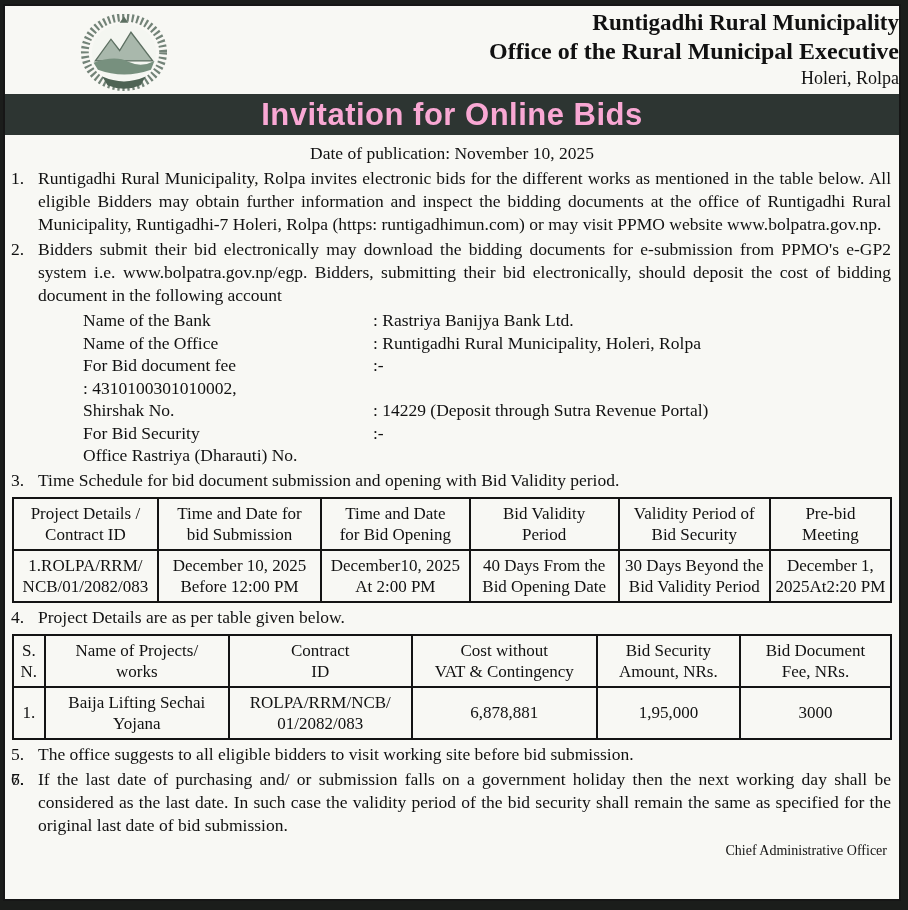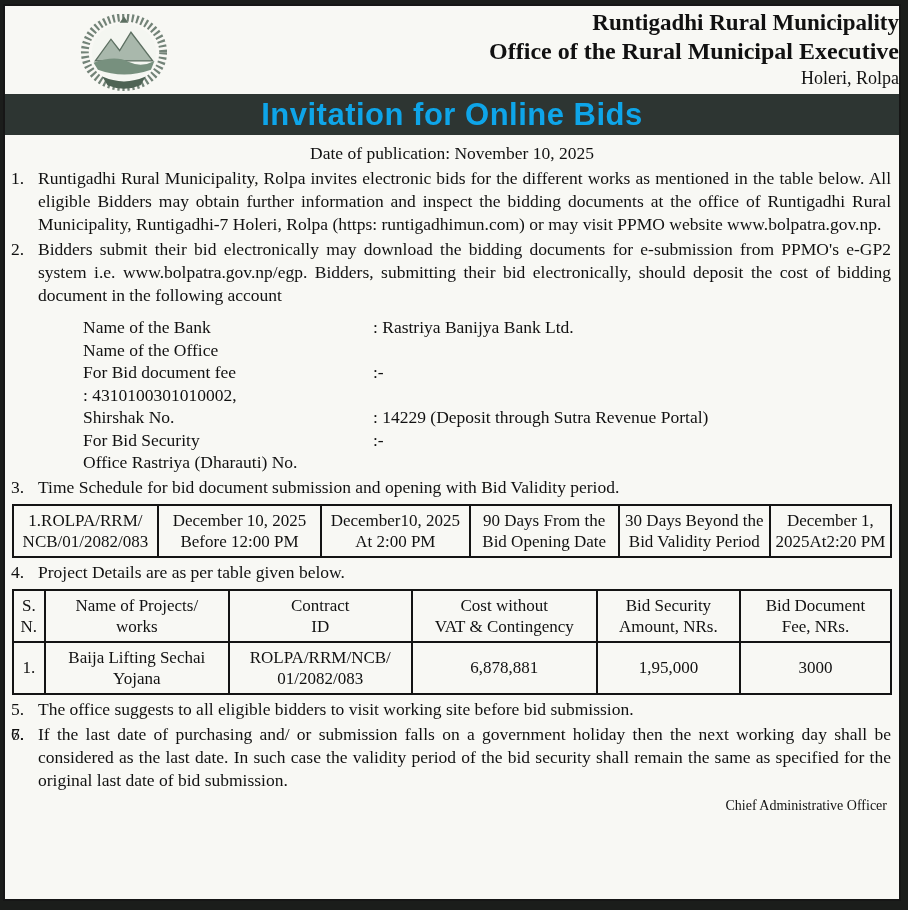--- a/index.html
+++ b/index.html
@@ -21,40 +21,40 @@
   
   .header { position: relative; text-align: right; padding-top: 3px; }
   .emblem { position: absolute; left: 70px; top: 8px; width: 98px; height: 80px; }
   .h-municipality { font-size: 23px; font-weight: bold; line-height: 27px; }
   .h-office { font-size: 24px; font-weight: bold; line-height: 30px; }
   .h-location { font-size: 18px; line-height: 23px; margin-top: 1px; }
   
   .banner {
     margin: 4px -2px 8px -2px;
     background: #2d3532;
-    color: #0ea5e9;
+    color: #f9a8d4;
     text-align: center;
     font-family: "Liberation Sans", sans-serif;
     font-weight: bold;
     font-size: 31px;
     height: 41px; line-height: 41px;
     letter-spacing: 0.5px;
   }
   .pub-line { text-align: center; font-size: 17.5px; line-height: 21px; margin: 5px 8px 3px; }
   
   .item {
     position: relative;
     padding-left: 33px; padding-right: 8px;
     font-size: 17.5px; line-height: 23px;
     text-align: justify;
     margin-top: 2px;
   }
   .item > .num { position: absolute; left: 6px; top: 0; }
   
-  .acct { margin-left: 78px; margin-top: 9px; font-size: 17.5px; line-height: 22.5px; }
+  .acct { margin-left: 78px; margin-top: 2px; font-size: 17.5px; line-height: 22.5px; }
   .acct-row { display: flex; }
   .acct-label { width: 290px; flex: none; }
   .acct-value { flex: 1; }
   
   table.tbl {
     border-collapse: collapse;
     margin: 5px 7px 3px;
     width: calc(100% - 14px);
     table-layout: fixed;
   }
@@ -104,20 +104,21 @@
     <span>Bidders submit their bid electronically may download the bidding documents for e-submission from PPMO's e-GP2 system i.e. www.bolpatra.gov.np/egp. Bidders, submitting their bid electronically, should deposit the cost of bidding document in the following account</span>
   </div>
 
   <div class="acct">
     <div class="acct-row">
       <span class="acct-label">Name of the Bank</span>
       <span class="acct-value">: Rastriya Banijya Bank Ltd.</span>
     </div>
     <div class="acct-row">
       <span class="acct-label">Name of the Office</span>
+      <span class="acct-value">: Runtigadhi Rural Municipality, Holeri, Rolpa</span>
     </div>
     <div class="acct-row">
       <span class="acct-label">For Bid document fee</span>
       <span class="acct-value">:-</span>
     </div>
     <div class="acct-row">
       <span class="acct-value">: 4310100301010002,</span>
     </div>
     <div class="acct-row">
       <span class="acct-label">Shirshak No.</span>
@@ -140,28 +141,42 @@
   <table class="tbl">
     <colgroup>
       <col style="width:16.5%">
         <col style="width:18.6%">
         <col style="width:16.9%">
       <col style="width:17.0%">
         <col style="width:17.2%">
         <col style="width:13.8%">
     </colgroup>
     <tbody>
+        <tr>
+      <th>Project Details /
+Contract ID</th>
+      <th>Time and Date for
+bid Submission</th>
+      <th>Time and Date
+for Bid Opening</th>
+      <th>Bid Validity
+Period</th>
+      <th>Validity Period of
+Bid Security</th>
+      <th>Pre-bid
+Meeting</th>
+    </tr>
     <tr>
       <td>1.ROLPA/RRM/
 NCB/01/2082/083</td>
       <td>December 10, 2025
 Before 12:00 PM</td>
       <td>December10, 2025
 At 2:00 PM</td>
-      <td>90 Days From the
+      <td>40 Days From the
 Bid Opening Date</td>
       <td>30 Days Beyond the
 Bid Validity Period</td>
       <td>December 1,
 2025At2:20 PM</td>
     </tr>
   </tbody>
     </table>
 
   <div class="item">

